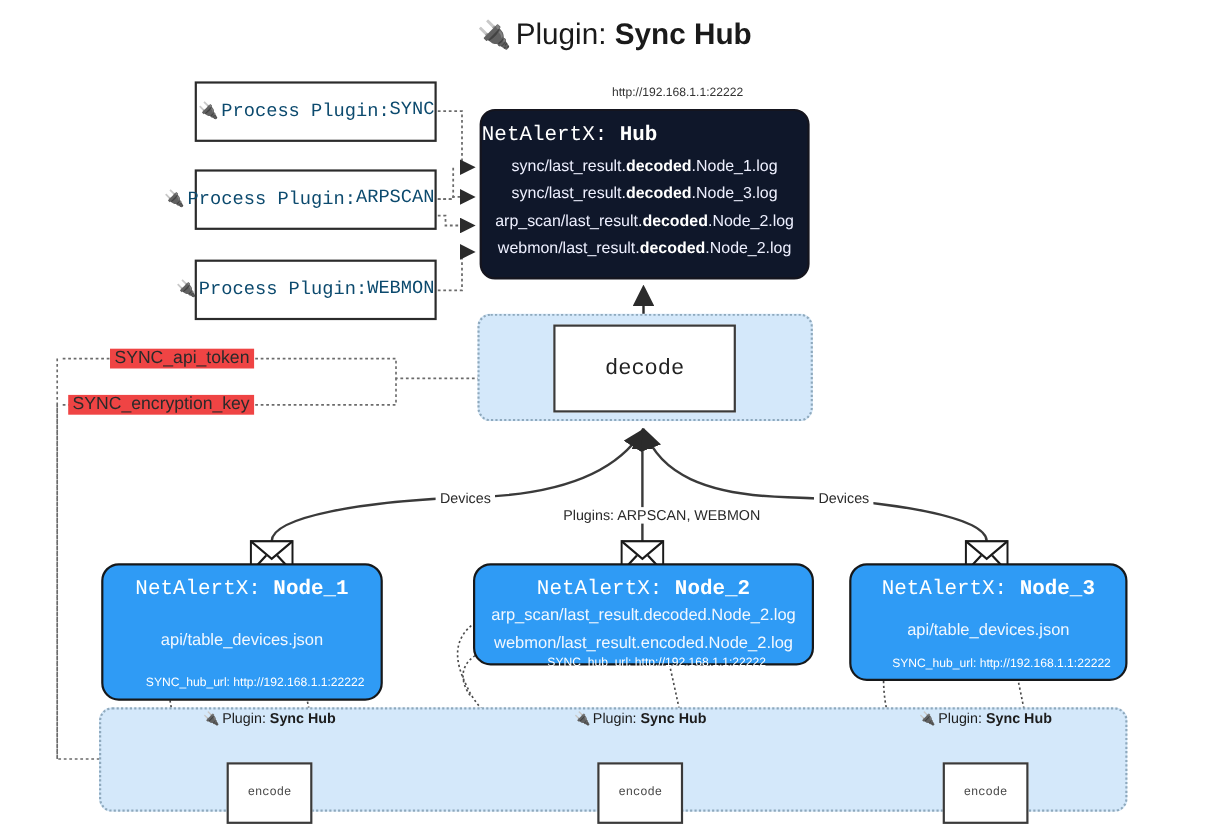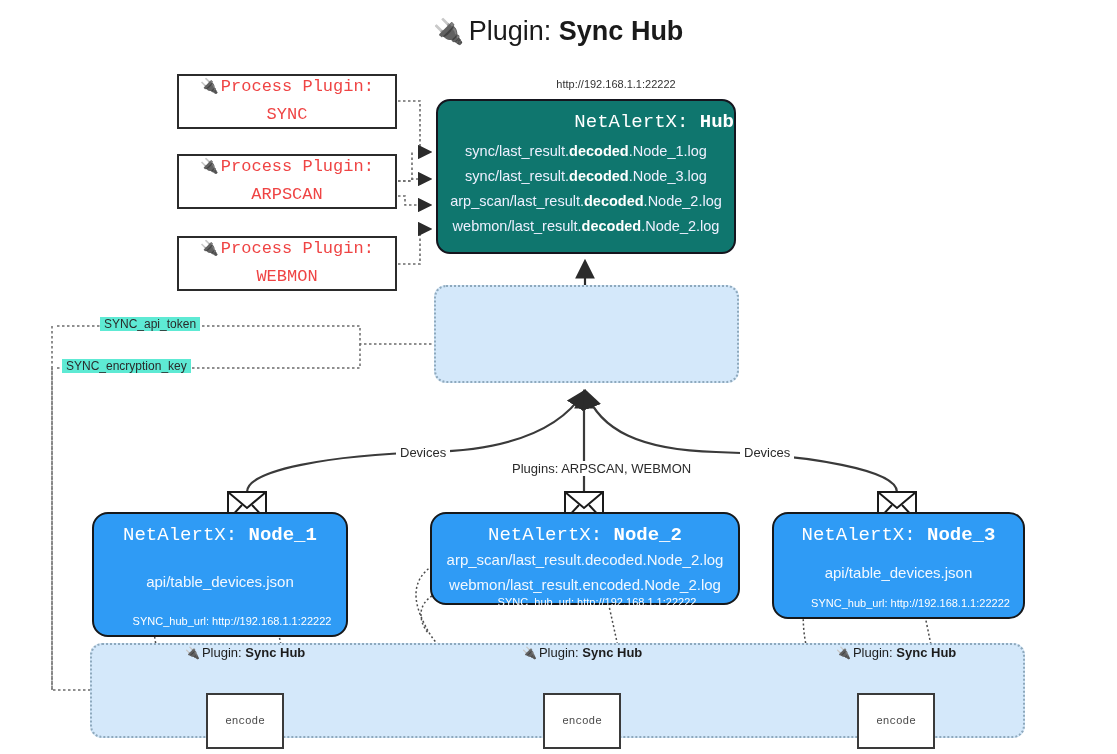--- a/index.html
+++ b/index.html
@@ -23,32 +23,32 @@
     position:absolute;left:456px;top:78px;width:320px;text-align:center;
     font-size:11px;color:#333;
   }
 
   
   .box{position:absolute;box-sizing:border-box;}
 
   .proc{
     border:2px solid #2b2b2b;background:#fff;
     font-family:"Liberation Mono", monospace;
-    font-size:17px;color:#ef4444;
-    display:flex;flex-direction:column;align-items:center;justify-content:space-between;
+    font-size:17px;color:#0c4a6e;
+    display:flex;flex-direction:row;align-items:center;justify-content:flex-end;
     line-height:1.35;
   }
   .proc .l1{white-space:nowrap;}
   .proc .l2{white-space:nowrap;}
   .proc .plug{font-family:"DejaVu Sans",sans-serif;font-size:15px;margin-right:2px;}
 
   .hub{
     left:436px;top:99px;width:300px;height:155px;
-    background:#0f766e;border:2px solid #15151e;border-radius:14px;
-    display:flex;flex-direction:column;align-items:flex-end;padding-top:10px;
+    background:#0f172a;border:2px solid #15151e;border-radius:14px;
+    display:flex;flex-direction:column;align-items:flex-start;padding-top:10px;
   }
   .hub .hdr{
     font-family:"Liberation Mono", monospace;font-size:19px;color:#ffffff;
     letter-spacing:0px;margin-bottom:6px;white-space:nowrap;
   }
   .hub .hdr b{font-weight:bold;}
   .hub .line{
     font-size:14.5px;color:#eef0ff;line-height:1.72;white-space:nowrap;
     width:100%;text-align:center;
   }
@@ -99,22 +99,22 @@
   }
   .enc-label b{font-weight:bold;}
   .enc-label .plug{font-family:"DejaVu Sans",sans-serif;font-size:12px;margin-right:2px;}
 
   
   .wlabel{
     position:absolute;font-size:13px;color:#2a2a2a;white-space:nowrap;
     background:#ffffff;padding:0 4px;
   }
   .klabel{
-    position:absolute;font-size:12px;color:#2a2a2a;white-space:nowrap;
-    background:#5eead4;padding:0 4px;
+    position:absolute;font-size:16px;color:#2a2a2a;white-space:nowrap;
+    background:#ef4444;padding:0 4px;
   }
   .env{position:absolute;}
 </style>
 </head>
 <body>
 
 <div class="canvas">
 
   <div class="title">
     <span class="plug">🔌</span><span>Plugin:</span>
@@ -224,20 +224,21 @@
       <span>NetAlertX:</span>
       <b>Hub</b>
     </div>
     <div class="line"><span>sync/last_result.</span><b>decoded</b><span>.Node_1.log</span></div>
     <div class="line"><span>sync/last_result.</span><b>decoded</b><span>.Node_3.log</span></div>
     <div class="line"><span>arp_scan/last_result.</span><b>decoded</b><span>.Node_2.log</span></div>
     <div class="line"><span>webmon/last_result.</span><b>decoded</b><span>.Node_2.log</span></div>
   </div>
 
   <div class="box decode-wrap"></div>
+  <div class="box decode">decode</div>
 
   <div class="klabel" style="left:100px;top:317px">SYNC_api_token</div>
   <div class="klabel" style="left:62px;top:359px">SYNC_encryption_key</div>
 
   <div class="wlabel" style="left:396px;top:445px">Devices</div>
   <div class="wlabel" style="left:508px;top:461px">Plugins: ARPSCAN, WEBMON</div>
   <div class="wlabel" style="left:740px;top:445px">Devices</div>
 
   <div class="box node" style="left:92px;top:512px;width:256px;height:125px">
     <div class="hdr">

